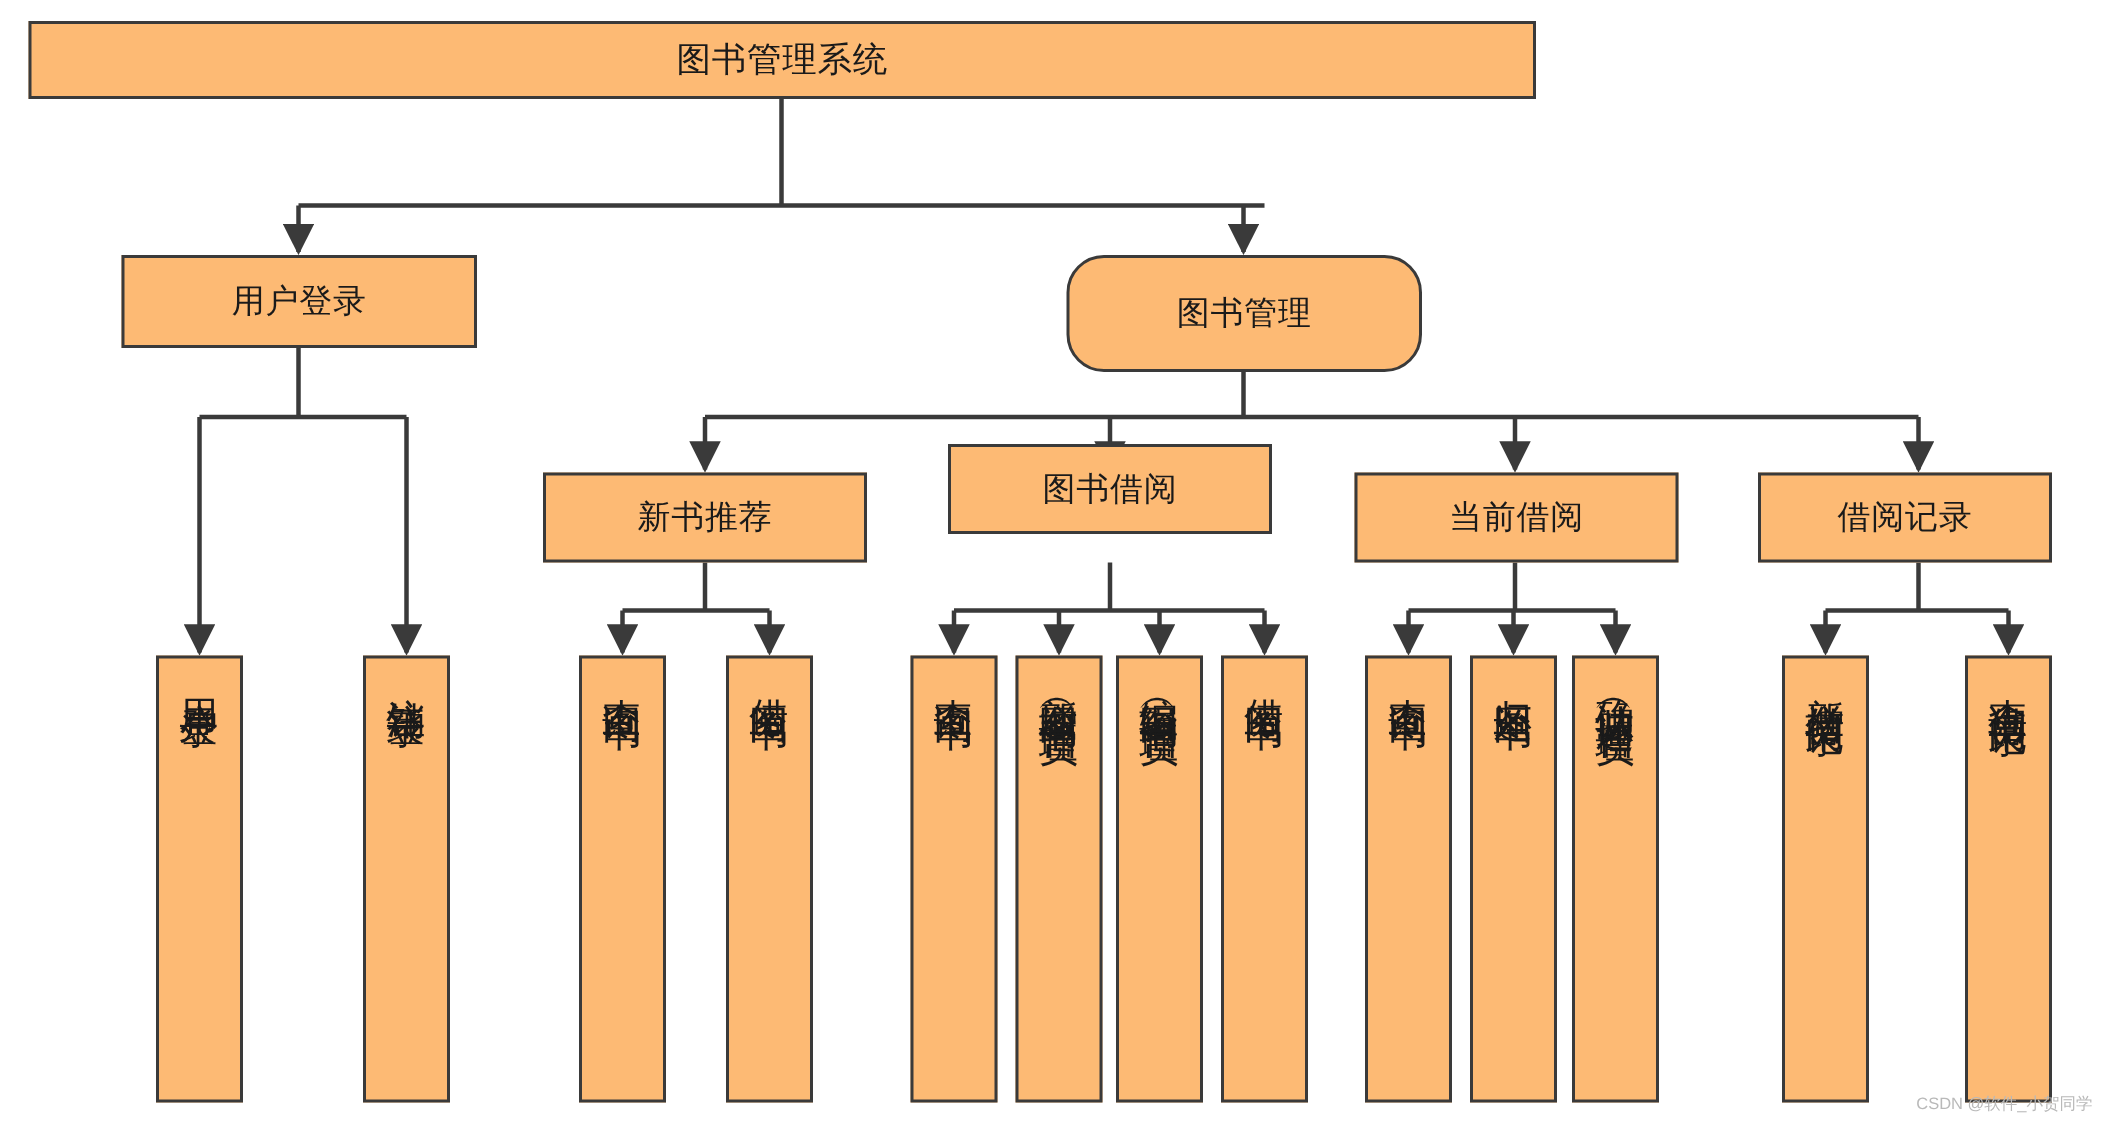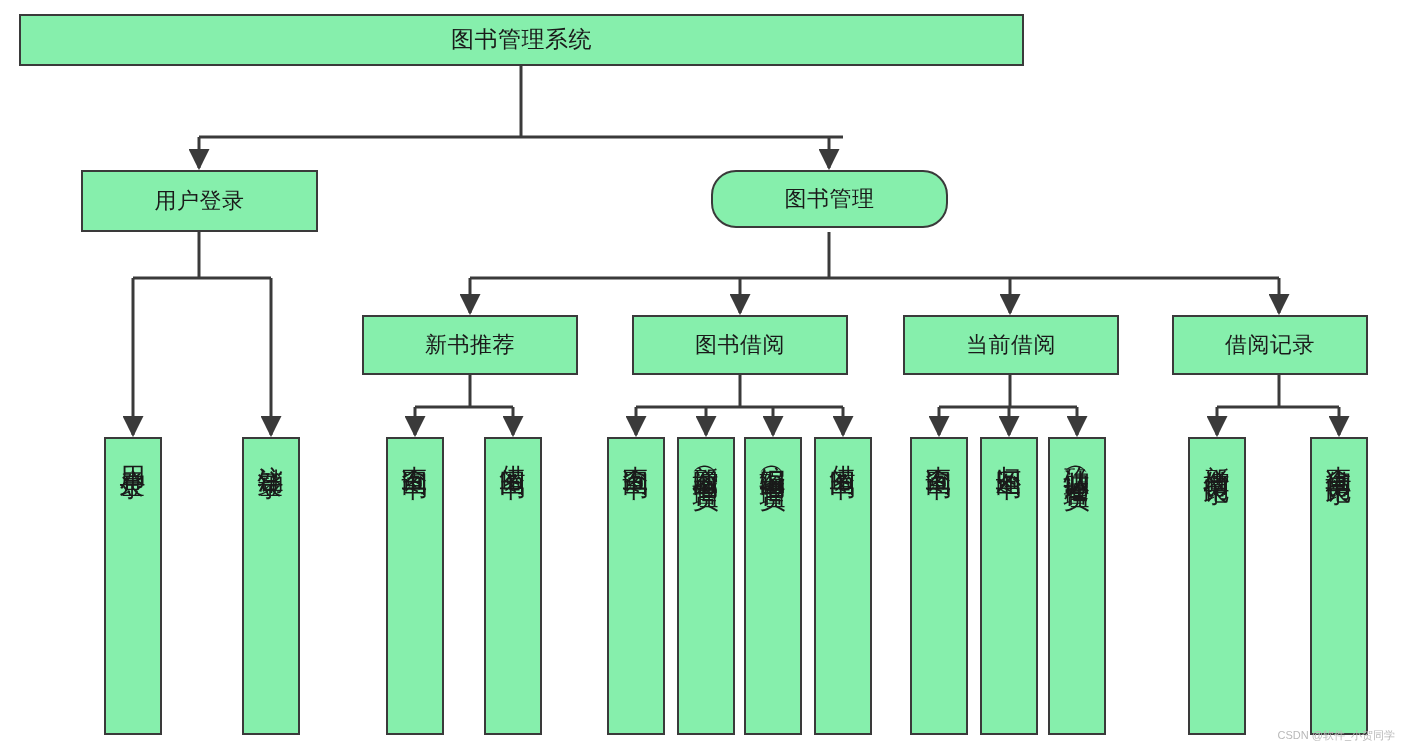--- a/index.html
+++ b/index.html
@@ -22,21 +22,21 @@
     position: absolute;
     left: 0;
     top: 0;
     width: 1405px;
     height: 747px;
     pointer-events: none;
   }
   .node {
     position: absolute;
     box-sizing: border-box;
-    background: #86efac;
+    background: #fdba74;
     border: 2px solid #3a3a3a;
     display: flex;
     align-items: center;
     justify-content: center;
     color: #1a1a1a;
     z-index: 2;
   }
   .node .lbl {
     display: block;
     line-height: 1.12;
@@ -131,28 +131,28 @@
     </g>
   </svg>
 
   <div class="node h root" style="left:19px; top:14px; width:1005px; height:52px;">
     <span class="lbl">图书管理系统</span>
   </div>
 
   <div class="node h" style="left:81px; top:170px; width:237px; height:62px;">
     <span class="lbl">用户登录</span>
   </div>
-  <div class="node h" style="left:711px; top:170px; width:237px; height:58px;border-radius:25px;">
+  <div class="node h" style="left:711px; top:170px; width:237px; height:78px;border-radius:25px;">
     <span class="lbl">图书管理</span>
   </div>
 
   <div class="node h" style="left:362px; top:315px; width:216px; height:60px;">
     <span class="lbl">新书推荐</span>
   </div>
-  <div class="node h" style="left:632px; top:315px; width:216px; height:60px;">
+  <div class="node h" style="left:632px; top:296px; width:216px; height:60px;">
     <span class="lbl">图书借阅</span>
   </div>
   <div class="node h" style="left:903px; top:315px; width:216px; height:60px;justify-content:center;">
     <span class="lbl">当前借阅</span>
   </div>
   <div class="node h" style="left:1172px; top:315px; width:196px; height:60px;">
     <span class="lbl">借阅记录</span>
   </div>
 
   <div class="node v" style="left:104px; top:437px; width:58px; height:298px;">

